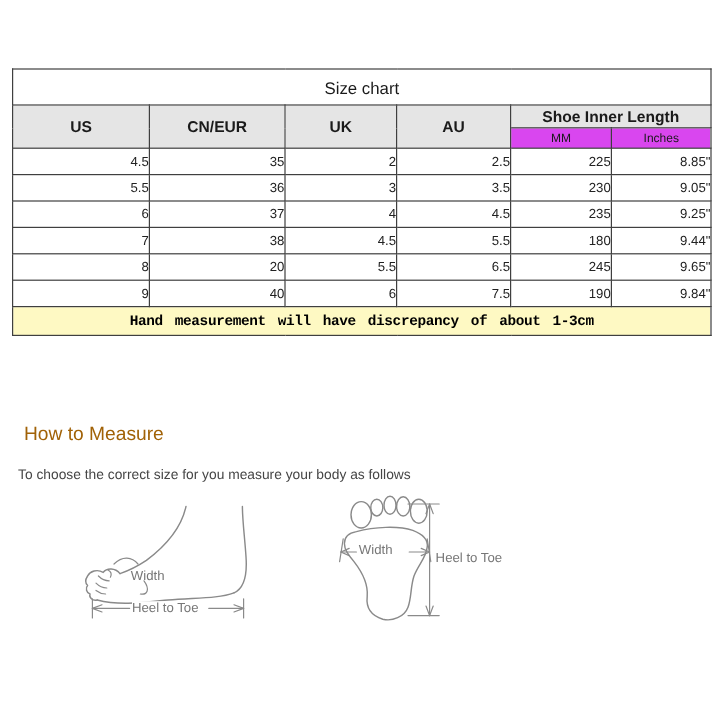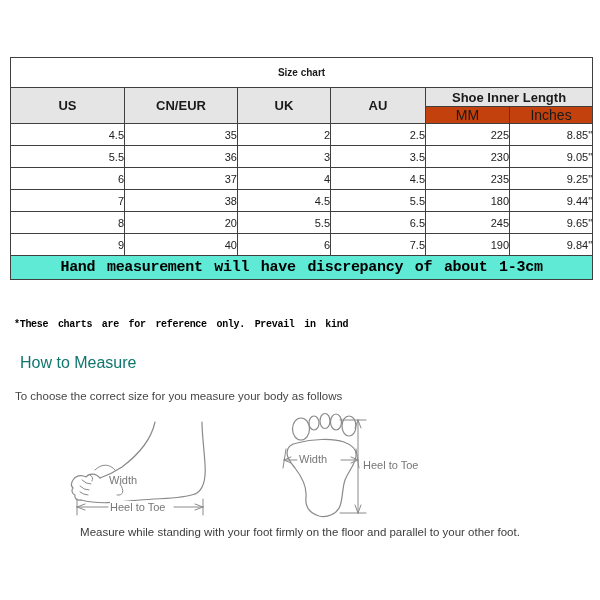--- a/index.html
+++ b/index.html
@@ -10,37 +10,37 @@
   
   .table-wrap{position:absolute;left:10px;top:57px;width:582px;}
   table.size-chart{
     border-collapse:collapse;width:582px;table-layout:fixed;
     border:1px solid #3f3f3f;
   }
   table.size-chart td, table.size-chart th{
     border:1px solid #3f3f3f;text-align:center;vertical-align:middle;
     padding:0;overflow:hidden;white-space:nowrap;
   }
-  tr.title-row td{height:29px;font-size:10px;font-weight:bold;background:#ffffff;margin-top:27px;}
+  tr.title-row td{height:29px;font-size:14px;font-weight:normal;background:#ffffff;margin-top:27px;}
   th.col-head{background:#e5e5e5;font-size:13px;font-weight:bold;}
   tr.head-top th{height:18px;}
-  tr.head-sub th{height:16px;font-size:14px;font-weight:normal;background:#c2410c;}
+  tr.head-sub th{height:16px;font-size:10px;font-weight:normal;background:#d946ef;}
   tr.data-row td{height:21px;font-size:11px;color:#222;background:#fff;text-align:right;}
   tr.foot-row td{
-    height:23px;background:#5eead4;
+    height:23px;background:#fef9c3;
     font-family:"Liberation Mono","DejaVu Sans Mono",monospace;
-    font-size:15px;font-weight:bold;letter-spacing:-0.3px;word-spacing:3px;color:#000;
+    font-size:12px;font-weight:bold;letter-spacing:-0.3px;word-spacing:3px;color:#000;
   }
   
   .ref-note{
     position:absolute;left:14px;top:319px;
     font-family:"Liberation Mono","DejaVu Sans Mono",monospace;
     font-size:10px;font-weight:bold;letter-spacing:-0.3px;word-spacing:4px;color:#000;
   }
-  .htm-heading{position:absolute;left:20px;top:354px;font-size:16px;color:#0f766e;}
+  .htm-heading{position:absolute;left:20px;top:354px;font-size:16px;color:#a16207;}
   .htm-intro{position:absolute;left:15px;top:390px;font-size:11.5px;color:#454545;}
   .caption{position:absolute;left:0;top:526px;width:600px;text-align:center;
     font-size:11.5px;color:#3c3c3c;}
   
   .diagram{position:absolute;text-align:center;}
   .diagram svg{display:block;}
   .diag-label{
     position:absolute;font-size:11px;color:#777;background:#ffffff;
     line-height:12px;white-space:nowrap;
   }
@@ -127,21 +127,20 @@
           <td>9.84"</td>
         </tr>
 
         <tr class="foot-row">
           <td colspan="6">Hand measurement will have discrepancy of about 1-3cm</td>
         </tr>
       </tbody>
     </table>
   </div>
 
-  <div class="ref-note">*These charts are for reference only. Prevail in kind</div>
   <div class="htm-heading">How to Measure</div>
   <div class="htm-intro">To choose the correct size for you measure your body as follows</div>
 
   <div class="diagram" style="left:62px;top:414px;width:150px;height:106px;">
     <svg width="150" height="106" viewBox="0 0 150 106">
 
       <path class="stroke" d="M 93 8 C 90 22 80 38 60 53 C 51 59 44 62 38 64"></path>
 
       <path class="stroke" d="M 38 64 C 34 59 27 59 24 63 C 19 60 13 62 11 66 C 9 69 9 72 11 74 M 11 74 C 9 76 10 80 13 81 M 13 81 C 12 84 15 87 19 86"></path>
       <path class="stroke-thin" d="M 28 61 q 4 2 2 6 M 20 66 q 4 4 9 4 M 18 72 q 4 4 9 4 M 18 78 q 4 3 8 3"></path>
@@ -177,15 +176,14 @@
       <path class="stroke-thin" d="M 2 48 l 7 -3 M 2 48 l 7 3 M 76 48 l -7 -3 M 76 48 l -7 3"></path>
 
       <path class="stroke-thin" d="M 58 8 L 84 8 M 58 101 L 84 101"></path>
       <path class="stroke-thin" d="M 76 8 L 76 101"></path>
       <path class="stroke-thin" d="M 76 8 l -3 8 M 76 8 l 3 8 M 76 101 l -3 -8 M 76 101 l 3 -8"></path>
     </svg>
     <div class="diag-label" style="left:17px;top:41px;">Width</div>
     <div class="diag-label" style="left:81px;top:47px;background:transparent;">Heel to Toe</div>
   </div>
 
-  <div class="caption">Measure while standing with your foot firmly on the floor and parallel to your other foot.</div>
 
 </div>
 
 </body></html>

